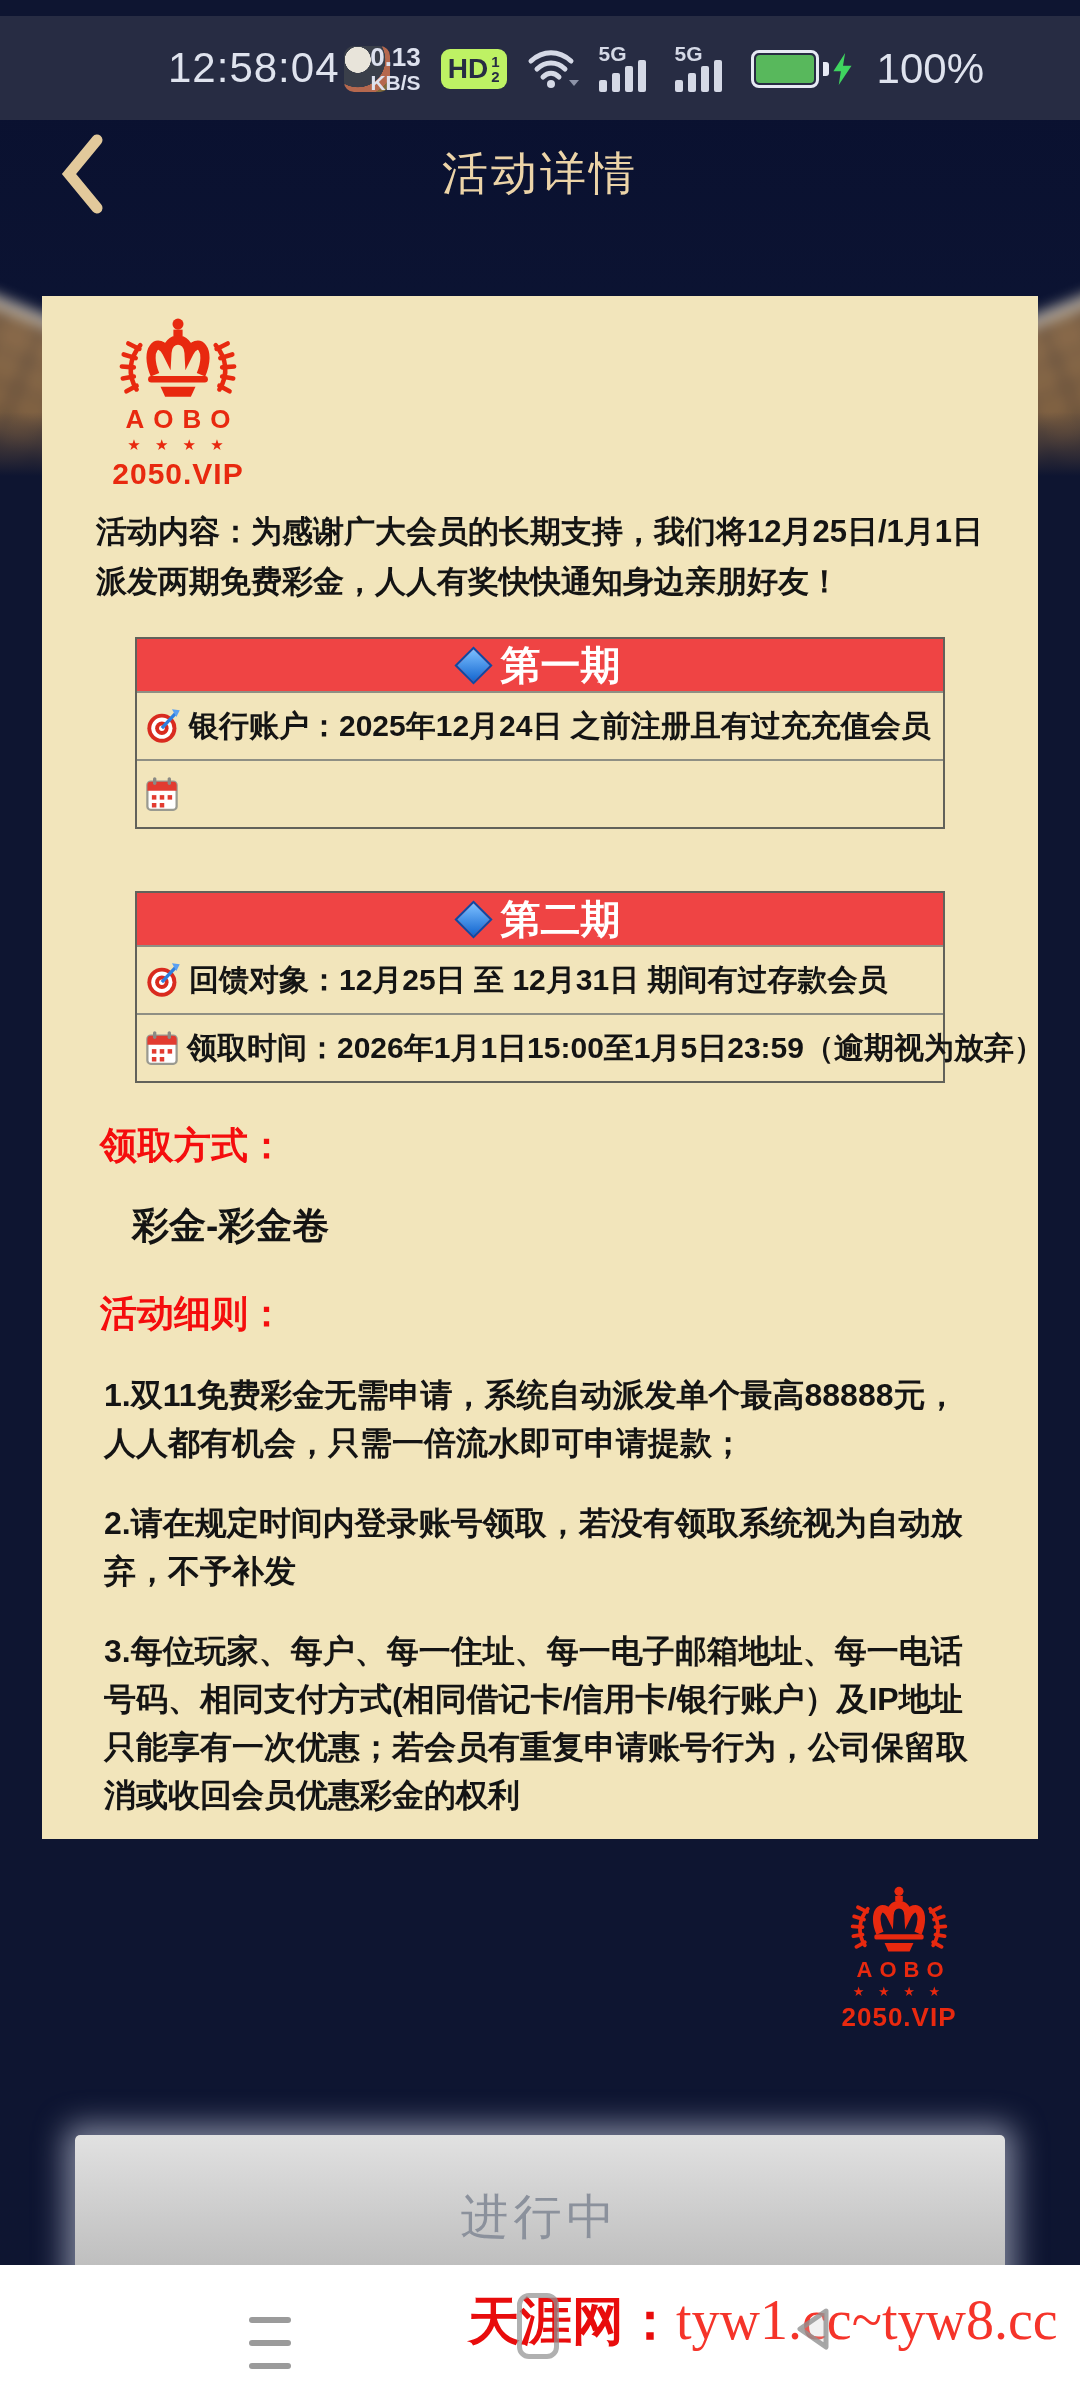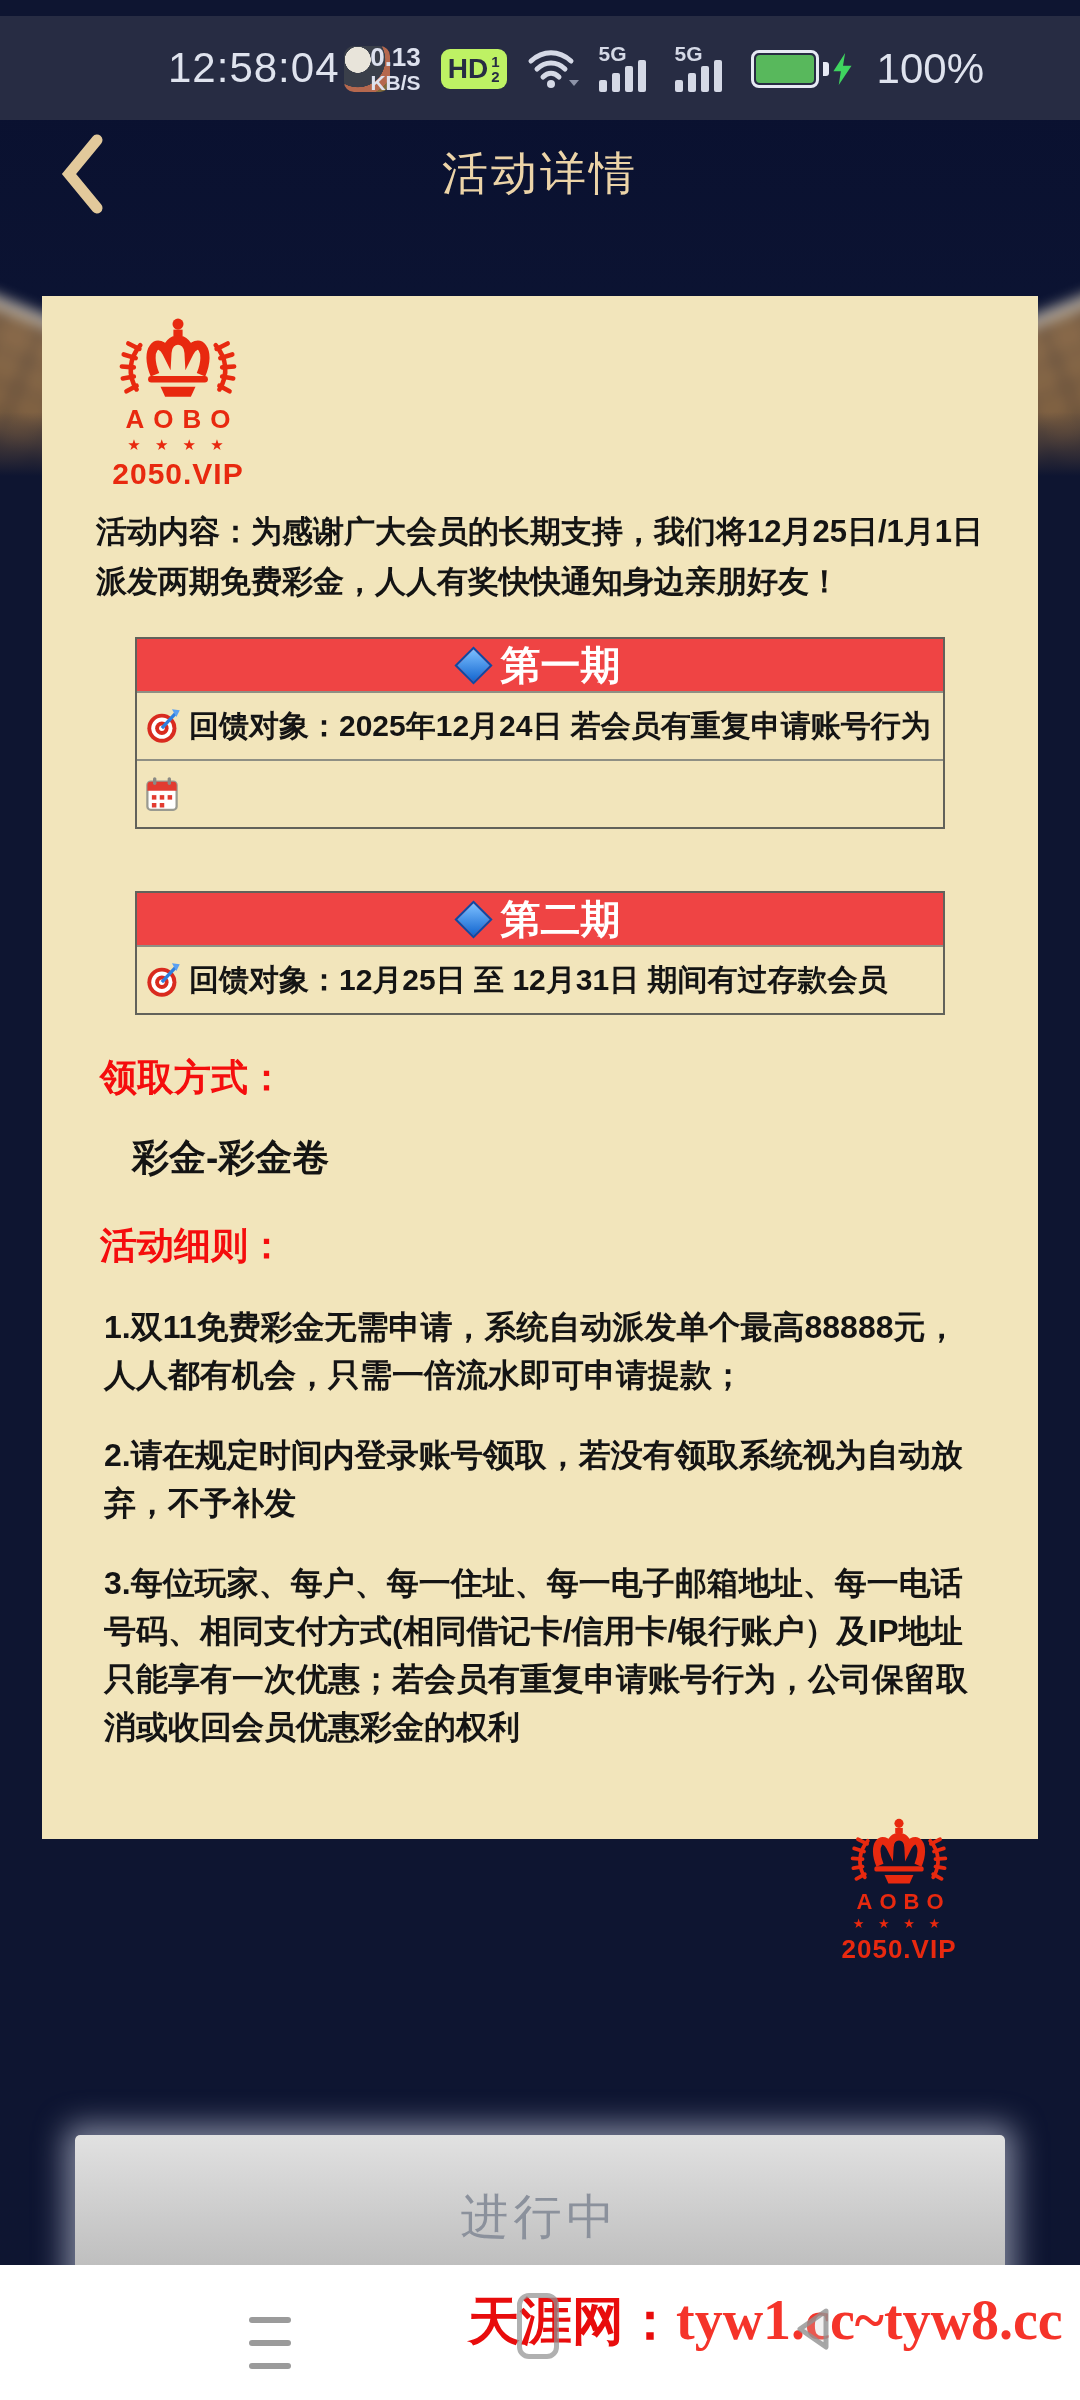--- a/index.html
+++ b/index.html
@@ -80,21 +80,21 @@
     background:linear-gradient(180deg,#e1e1e1 0%,#b6b6b6 100%);
     box-shadow:0 0 30px 10px rgba(235,240,255,.5);
     font-size:48px;color:#8b919c;letter-spacing:5px;z-index:5;
     font-family:"Liberation Sans","DejaVu Sans",sans-serif;}
   
   .footer{position:absolute;left:0;top:2265px;width:1080px;height:135px;background:#ffffff;z-index:6;}
   .hamburger{position:absolute;left:249px;top:52px;width:42px;background:transparent;border:none;padding:0;}
   .hamburger i{display:block;width:42px;height:6px;border-radius:3px;background:#9b9b9b;margin-bottom:17px;}
   .marquee{position:absolute;left:468px;top:22px;white-space:nowrap;}
   .m-label{color:#e80c0c;font-size:52px;font-weight:900;font-family:"Liberation Serif","DejaVu Serif",serif;}
-  .m-urls{color:#f5342a;font-size:56px;font-weight:700;font-family:"Liberation Serif","DejaVu Serif",serif;}
+  .m-urls{color:#f5342a;font-size:56px;font-weight:400;font-family:"Liberation Serif","DejaVu Serif",serif;}
   .nav-square{position:absolute;left:517px;top:28px;width:42px;height:66px;background:transparent;
     border:5px solid rgba(145,145,145,.72);border-radius:12px;padding:0;}
   .nav-back{position:absolute;left:792px;top:40px;width:40px;height:48px;background:transparent;border:none;padding:0;}
 </style>
 </head>
 <body>
 
 <div class="status-bar">
   <span class="sb-time">12:58:04</span>
   <span class="sb-appicon"></span>
@@ -206,21 +206,21 @@
       <span class="ricon">
         <svg width="36" height="38" viewBox="0 0 32 34">
           <circle cx="15" cy="19" r="13" fill="#d92b1f"></circle>
           <circle cx="15" cy="19" r="9.5" fill="#ffffff"></circle>
           <circle cx="15" cy="19" r="6" fill="#d92b1f"></circle>
           <circle cx="15" cy="19" r="2.5" fill="#ffffff"></circle>
           <line x1="15" y1="19" x2="27" y2="6" stroke="#2d7fe0" stroke-width="3"></line>
           <path d="M24 2 l7 1 -3 6 z" fill="#5aa0f2"></path>
         </svg>
       </span>
-      <span>回馈对象：2025年12月24日 若会员有重复申请账号行为</span>
+      <span>银行账户：2025年12月24日 之前注册且有过充充值会员</span>
     </div>
     <div class="pt-row">
       <span class="ricon">
         <svg width="34" height="36" viewBox="0 0 30 32">
           <rect x="2" y="5" width="26" height="25" rx="3" fill="#ffffff" stroke="#9a9a90" stroke-width="2"></rect>
           <path d="M2 8 a3 3 0 0 1 3 -3 h20 a3 3 0 0 1 3 3 v5 h-26 z" fill="#e23b30"></path>
           <rect x="7" y="1" width="3" height="7" rx="1.5" fill="#8a8a85"></rect>
           <rect x="20" y="1" width="3" height="7" rx="1.5" fill="#8a8a85"></rect>
           <g fill="#e23b30">
             <rect x="6" y="17" width="4" height="4"></rect>
@@ -244,20 +244,38 @@
         <svg width="36" height="38" viewBox="0 0 32 34">
           <circle cx="15" cy="19" r="13" fill="#d92b1f"></circle>
           <circle cx="15" cy="19" r="9.5" fill="#ffffff"></circle>
           <circle cx="15" cy="19" r="6" fill="#d92b1f"></circle>
           <circle cx="15" cy="19" r="2.5" fill="#ffffff"></circle>
           <line x1="15" y1="19" x2="27" y2="6" stroke="#2d7fe0" stroke-width="3"></line>
           <path d="M24 2 l7 1 -3 6 z" fill="#5aa0f2"></path>
         </svg>
       </span>
       <span>回馈对象：12月25日 至 12月31日 期间有过存款会员</span>
+    </div>
+    <div class="pt-row">
+      <span class="ricon">
+        <svg width="34" height="36" viewBox="0 0 30 32">
+          <rect x="2" y="5" width="26" height="25" rx="3" fill="#ffffff" stroke="#9a9a90" stroke-width="2"></rect>
+          <path d="M2 8 a3 3 0 0 1 3 -3 h20 a3 3 0 0 1 3 3 v5 h-26 z" fill="#e23b30"></path>
+          <rect x="7" y="1" width="3" height="7" rx="1.5" fill="#8a8a85"></rect>
+          <rect x="20" y="1" width="3" height="7" rx="1.5" fill="#8a8a85"></rect>
+          <g fill="#e23b30">
+            <rect x="6" y="17" width="4" height="4"></rect>
+              <rect x="13" y="17" width="4" height="4"></rect>
+              <rect x="20" y="17" width="4" height="4"></rect>
+            <rect x="6" y="24" width="4" height="4"></rect>
+              <rect x="13" y="24" width="4" height="4"></rect>
+          </g>
+        </svg>
+      </span>
+      <span>领取时间：2026年1月1日15:00至1月5日23:59（逾期视为放弃）</span>
     </div>
   </div>
 
   <div class="sec-label">领取方式：</div>
   <div class="claim-value">彩金-彩金卷</div>
   <div class="sec-label">活动细则：</div>
 
   <div class="rules">
     <p>1.双11免费彩金无需申请，系统自动派发单个最高88888元，人人都有机会，只需一倍流水即可申请提款；</p>
     <p>2.请在规定时间内登录账号领取，若没有领取系统视为自动放弃，不予补发</p>

